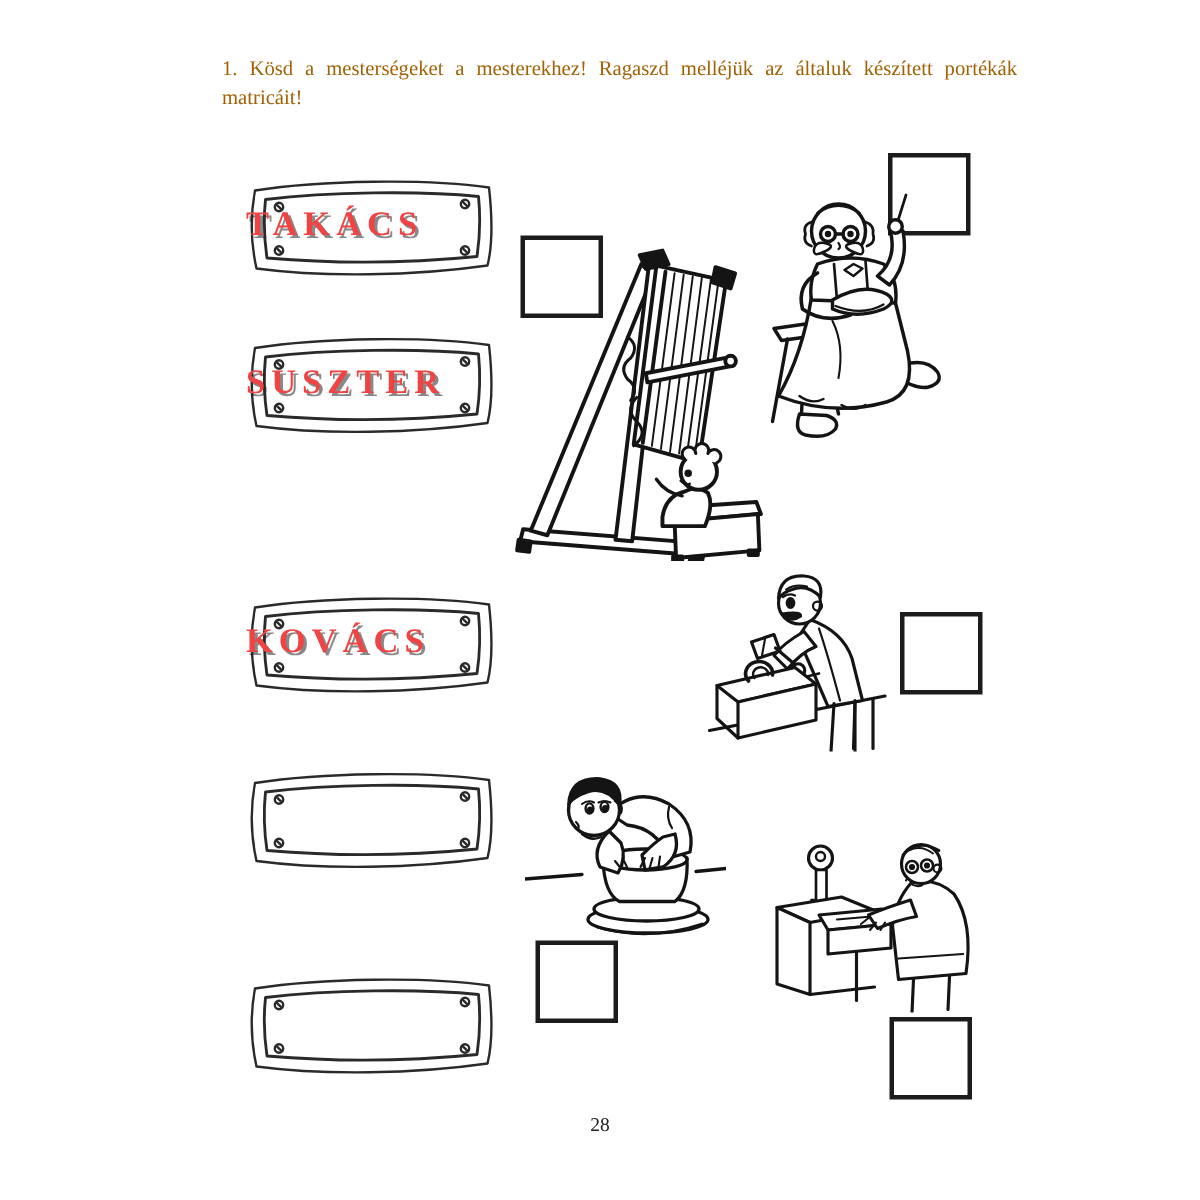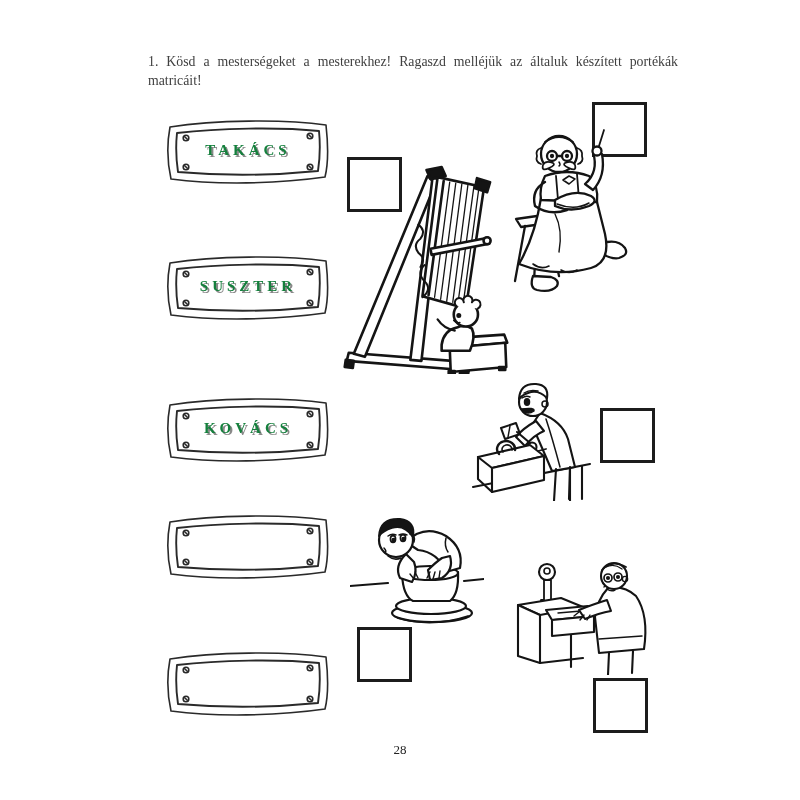--- a/index.html
+++ b/index.html
@@ -3,35 +3,35 @@
 <meta charset="utf-8">
 <style>
   html,body{margin:0;padding:0;}
   body{
     width:800px;height:800px;background:#ffffff;position:relative;overflow:hidden;
     font-family:"Liberation Serif", serif;color:#1a1a1a;
   }
   .abs{position:absolute;}
   
   #instruction{
-    left:148px;top:52px;width:530px;
+    left:148px;top:36px;width:530px;
     font-size:13.8px;line-height:19px;text-align:justify;text-justify:inter-word;
-    color:#404040;
+    color:#a16207;
   }
   
   .sign{width:168px;height:68px;}
   .sign svg{position:absolute;left:0;top:0;width:100%;height:100%;}
   .sign .label{
     position:absolute;left:0;right:0;top:50%;transform:translateY(-54%);
-    text-align:center;font-weight:bold;font-size:15px;letter-spacing:4px;
-    color:#15803d;text-shadow:2px 2px 0 rgba(40,40,40,0.55);
+    text-align:left;font-weight:bold;font-size:23px;letter-spacing:4px;
+    color:#ef4444;text-shadow:2px 2px 0 rgba(40,40,40,0.55);
     font-family:"Liberation Serif", serif;
   }
   #sign-takacs{left:164px;top:117px;}
-  #sign-suszter{left:164px;top:253px;text-decoration:underline;}
+  #sign-suszter{left:164px;top:222px;text-decoration:underline;}
   #sign-kovacs{left:164px;top:395px;}
   #sign-fazekas{left:164px;top:512px;}
   #sign-lakatos{left:164px;top:649px;}
   
   .sticker-box{
     width:55px;height:55px;box-sizing:border-box;
     border:3px solid #1c1c1c;background:#fff;
   }
   #box-1{left:347px;top:157px;}
   #box-2{left:592px;top:102px;}

